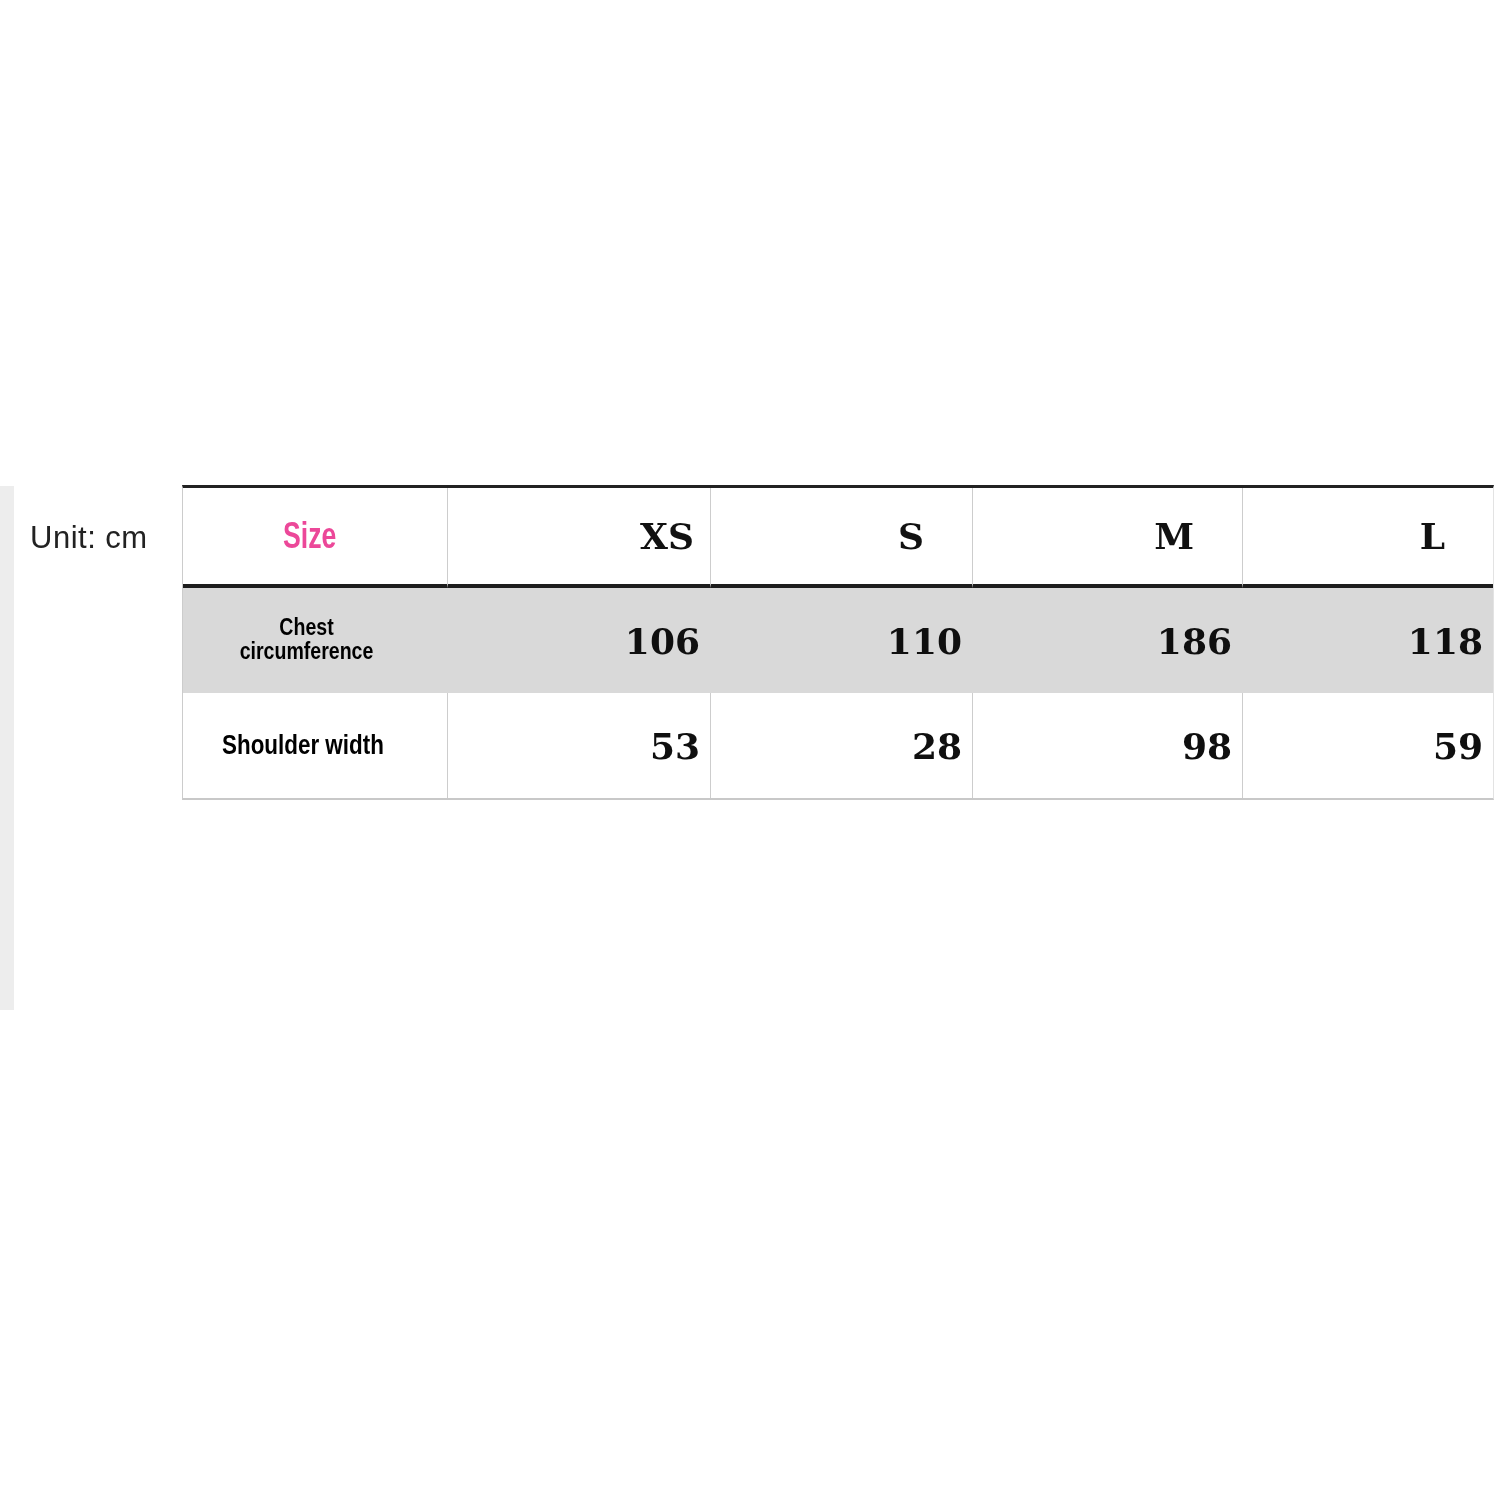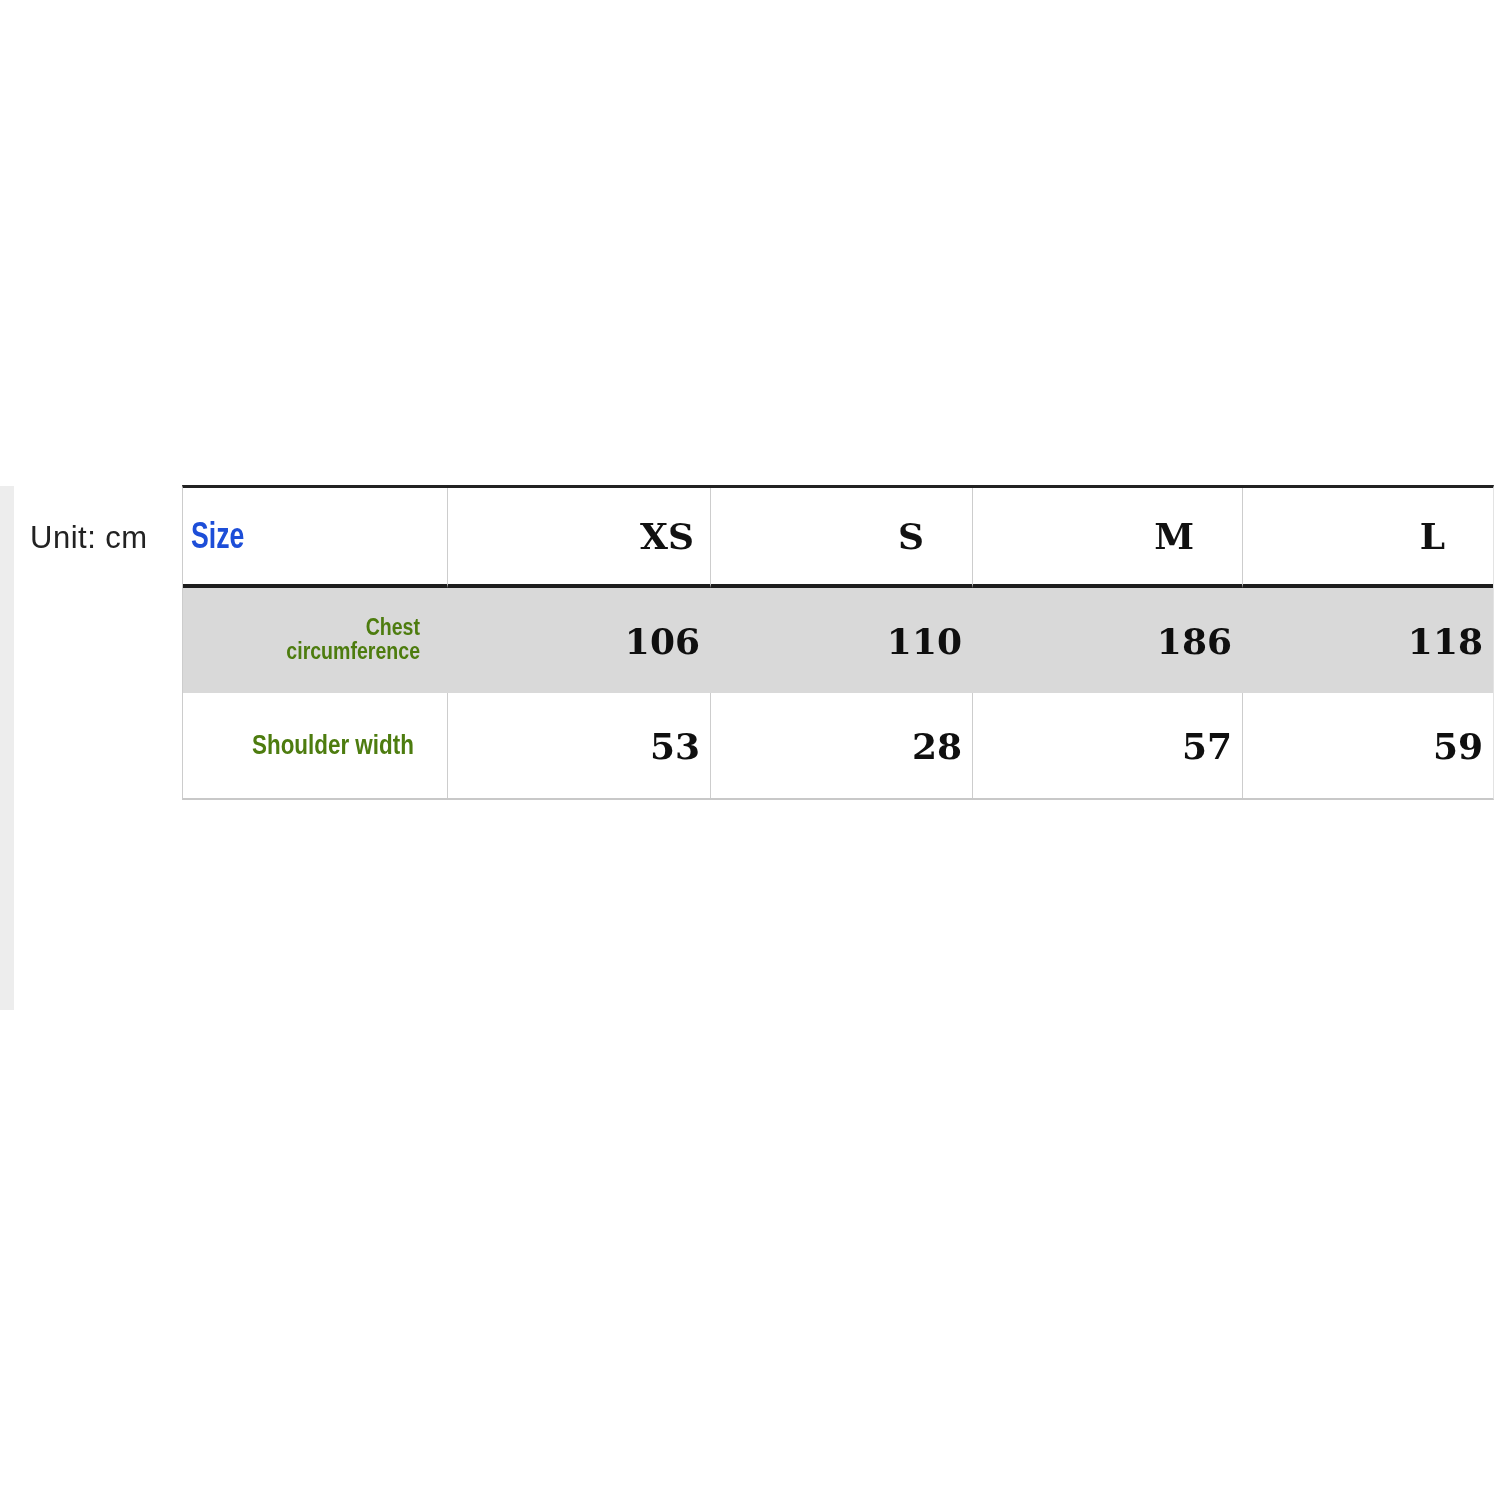--- a/index.html
+++ b/index.html
@@ -63,48 +63,48 @@
     border-right: 1px solid #cdcdcd;
   }
   th:last-child, td:last-child { border-right: none; }
 
   thead tr { height: 100px; }
   thead th {
     background: #ffffff;
     border-bottom: 4px solid #1d1d1d;
   }
   th.corner {
-    text-align: left;
+    text-align: center;
     padding-left: 8px;
     font-size: 36px;
     font-weight: bold;
-    color: #1d4ed8;
+    color: #ec4899;
   }
   th.size-h {
     font-family: "DejaVu Serif", serif;
     font-weight: bold;
     font-size: 36px;
     color: #111111;
     text-align: right;
     padding-right: 48px;
     margin-top: 8px;
   }
   th.size-h.col-xs { padding-right: 16px; }
 
   tbody tr { height: 105px; }
   tbody tr.alt td {
     background: #d9d9d9;
     border-right-color: transparent;
   }
 
   td.label {
-    text-align: right;
+    text-align: center;
     padding-left: 9px;
     font-weight: bold;
-    color: #4d7c0f;
+    color: #000000;
     font-size: 27px;
   }
   td.value {
     font-family: "DejaVu Serif", serif;
     font-weight: bold;
     font-size: 36px;
     color: #0f0f0f;
     text-align: right;
     padding-right: 10px;
   }
@@ -162,19 +162,19 @@
         <td class="value">110</td>
         <td class="value">186</td>
         <td class="value">118</td>
       </tr>
       <tr>
         <td class="label">
           <span class="cond">Shoulder width</span>
         </td>
         <td class="value">53</td>
         <td class="value">28</td>
-        <td class="value">57</td>
+        <td class="value">98</td>
         <td class="value">59</td>
       </tr>
     </tbody>
   </table>
 
 </div>
 
 </body></html>

